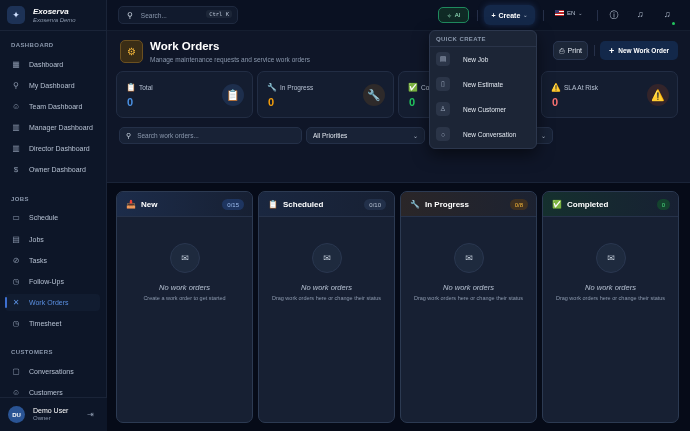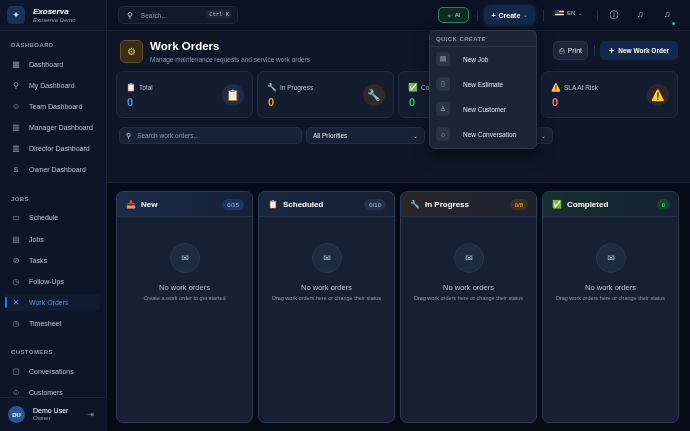--- a/index.html
+++ b/index.html
@@ -60,21 +60,21 @@
   .dd-title { height: 16px; padding-left: 6px; font-size: 6px; font-weight: bold; color: #8b98ad; display: flex; align-items: center; letter-spacing: 0.4px; border-bottom: 1px solid #2a3449; }
   .dd-item { position: absolute; left: 4px; width: 100px; height: 20px; display: flex; align-items: center; font-size: 6.5px; color: #e2e8f0; }
   .dd-item .dd-ico { width: 14px; height: 14px; border-radius: 4px; background: #2b3548; color: #9aa7bb; font-size: 7px; display: flex; align-items: center; justify-content: center; margin-left: 2px; margin-right: 13px; }
 
   
   .column { position: absolute; top: 191px; width: 137px; height: 232px; border-radius: 7px; background: #172033; border: 1px solid #2c3a52; overflow: hidden; }
   .col-head { height: 25px; display: flex; align-items: center; padding-left: 9px; border-bottom: 1px solid #26324a; font-size: 8px; font-weight: bold; color: #fff; }
   .col-head .emoji { font-size: 8px; margin-right: 5px; }
   .col-count { position: absolute; right: 8px; top: 7px; height: 11px; padding: 0 5px; border-radius: 6px; font-size: 6px; display: flex; align-items: center; }
   .empty-ico { position: absolute; left: 53px; top: 51px; width: 30px; height: 30px; border-radius: 50%; background: #1e2a3e; border: 1px solid #2a3750; display: flex; align-items: center; justify-content: center; color: #cbd5e1; font-size: 9px; }
-  .empty-title { position: absolute; left: 0; width: 100%; top: 91px; text-align: center; font-size: 7.5px; color: #b6c1d2; }
+  .empty-title { position: absolute; left: 0; width: 100%; top: 91px; text-align: center; font-size: 7.5px; color: #b6c1d2; font-style: italic; }
   .empty-sub { position: absolute; left: 0; width: 100%; top: 103px; text-align: center; font-size: 5.5px; color: #8b98ad; }
 </style>
 </head>
 <body>
 
 <div class="sidebar">
   <div class="brand">
     <div class="brand-logo">✦</div>
     <div class="brand-text">
       <div class="brand-name">Exoserva</div>

